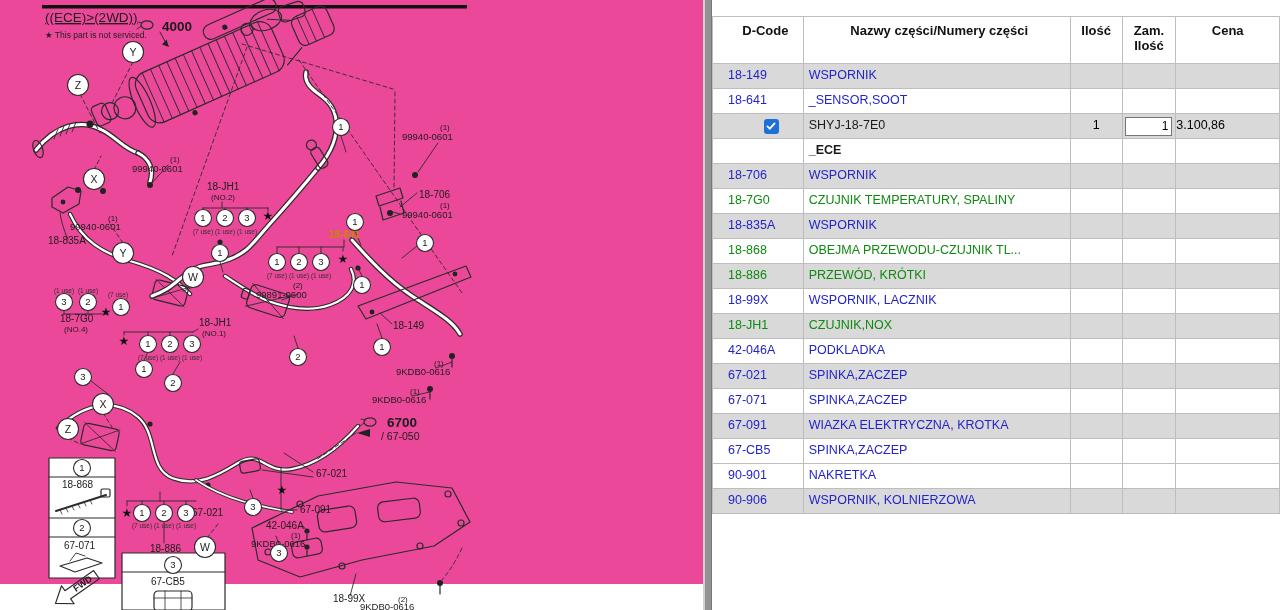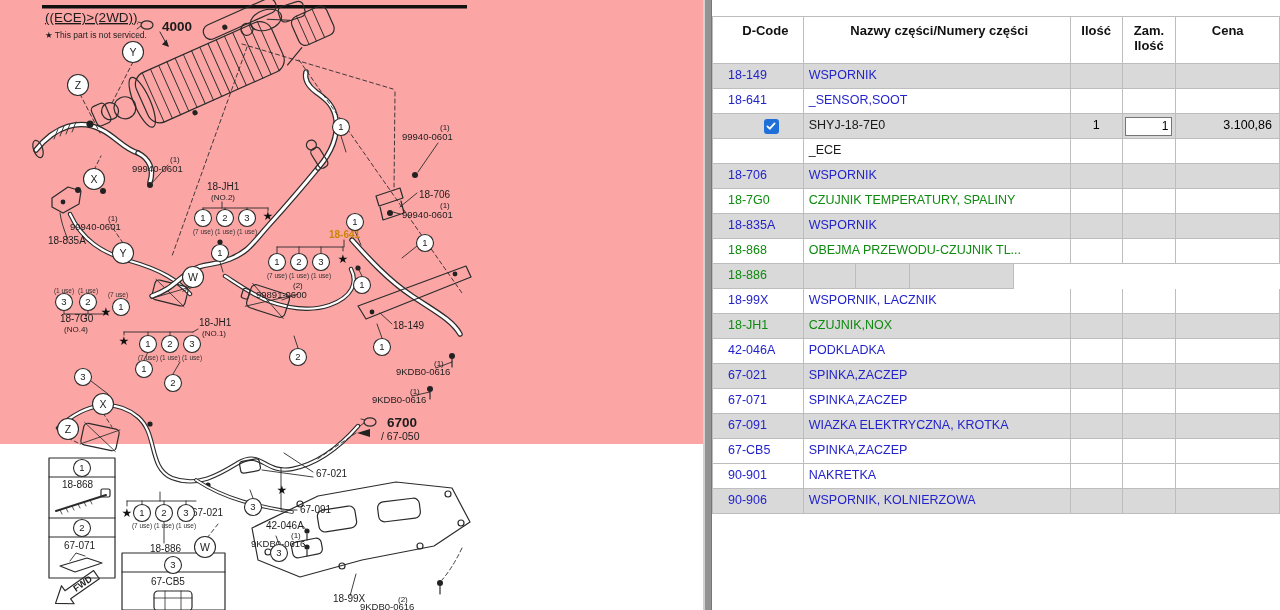--- a/index.html
+++ b/index.html
@@ -1,31 +1,31 @@
 <!DOCTYPE html>
 <html><head>
 <meta charset="utf-8">
 <style>
   html,body{margin:0;padding:0;background:#fff;}
   body{width:1280px;height:610px;overflow:hidden;position:relative;font-family:"Liberation Sans",sans-serif;}
-  .diagram-panel{position:absolute;left:0;top:0;width:703px;height:444px;background:#fca5a5;}
+  .diagram-panel{position:absolute;left:0;top:0;width:703px;height:584px;background:#ec4899;}
   .diagram-panel svg{display:block;}
   .panel-divider{position:absolute;left:703px;top:0;width:9px;height:610px;background:#939393;border-left:2px solid #d2d2d2;border-right:1px solid #777;box-sizing:border-box;}
   .table-panel{position:absolute;left:712px;top:16px;width:568px;background:#fff;}
   .ptable{border-top:1px solid #bdbdbd;border-left:1px solid #bdbdbd;}
   .tr{display:flex;}
   .td{box-sizing:border-box;border-right:1px solid #bdbdbd;border-bottom:1px solid #bdbdbd;
       font-size:12.5px;height:25px;line-height:23px;white-space:nowrap;overflow:hidden;background:#fff;}
   .tr.shaded .td{background:#d9d9d9;}
   .th{height:47px;font-weight:bold;font-size:13px;text-align:center;line-height:15px;padding-top:6px;color:#111;}
   .c-code{width:91px;padding-left:15px;}
   .c-name{width:268px;padding-left:5px;}
   .c-qty{width:52px;text-align:center;}
   .c-ord{width:54px;display:flex;align-items:center;justify-content:flex-end;padding-right:3px;}
-  .c-price{width:104px;text-align:right;padding-right:7px;}
+  .c-price{width:104px;padding-right:14px;}
   .cell-check{display:flex;align-items:center;justify-content:flex-end;padding-right:24px;padding-left:0;}
   .checkbox{width:15px;height:15px;border-radius:3px;display:flex;align-items:center;justify-content:center;flex:none;}
   .qty-input{width:47px;height:19px;box-sizing:border-box;border:1px solid #767676;background:#fff;
       font-family:"Liberation Sans",sans-serif;font-size:12px;text-align:right;padding:0 3px 0 0;}
 </style>
 </head>
 <body>
 
 <div class="diagram-panel">
 <svg width="703" height="610" viewBox="0 0 703 610">
@@ -390,21 +390,21 @@
           </div>
           <div class="td c-name"><span style="color: rgb(26, 26, 26);">SHYJ-18-7E0</span></div>
           <div class="td c-qty"><span>1</span></div>
           <div class="td c-ord">
             <input class="qty-input" type="text" value="1" style="">
           </div>
           <div class="td c-price"><span>3.100,86</span></div>
         </div>
         <div class="tr">
           <div class="td c-code"></div>
-          <div class="td c-name"><span style="color: rgb(26, 26, 26);">_ECE</span></div>
+          <div class="td c-name"><span style="color: rgb(26, 26, 26); font-weight: bold;">_ECE</span></div>
           <div class="td c-qty"></div>
           <div class="td c-ord"></div>
           <div class="td c-price"></div>
         </div>
         <div class="tr shaded">
           <div class="td c-code"><span style="color: rgb(35, 35, 204); cursor: pointer;">18-706</span></div>
           <div class="td c-name"><span style="color: rgb(35, 35, 204);">WSPORNIK</span></div>
           <div class="td c-qty"></div>
           <div class="td c-ord"></div>
           <div class="td c-price"></div>
@@ -425,20 +425,21 @@
         </div>
         <div class="tr">
           <div class="td c-code"><span style="color: rgb(14, 138, 14); cursor: pointer;">18-868</span></div>
           <div class="td c-name"><span style="color: rgb(14, 138, 14);">OBEJMA PRZEWODU-CZUJNIK TL...</span></div>
           <div class="td c-qty"></div>
           <div class="td c-ord"></div>
           <div class="td c-price"></div>
         </div>
         <div class="tr shaded">
           <div class="td c-code"><span style="color: rgb(14, 138, 14); cursor: pointer;">18-886</span></div>
+          <div class="td c-name"><span style="color: rgb(14, 138, 14);">PRZEWÓD, KRÓTKI</span></div>
           <div class="td c-qty"></div>
           <div class="td c-ord"></div>
           <div class="td c-price"></div>
         </div>
         <div class="tr">
           <div class="td c-code"><span style="color: rgb(35, 35, 204); cursor: pointer;">18-99X</span></div>
           <div class="td c-name"><span style="color: rgb(35, 35, 204);">WSPORNIK, LACZNIK</span></div>
           <div class="td c-qty"></div>
           <div class="td c-ord"></div>
           <div class="td c-price"></div>

